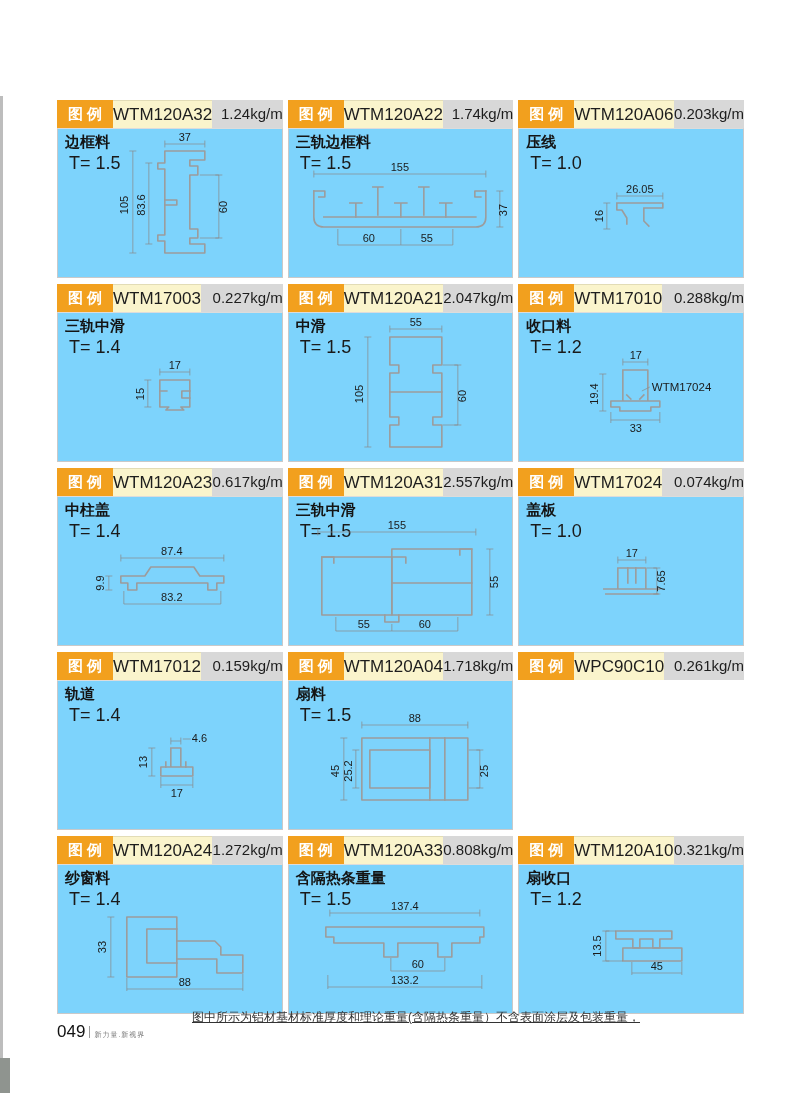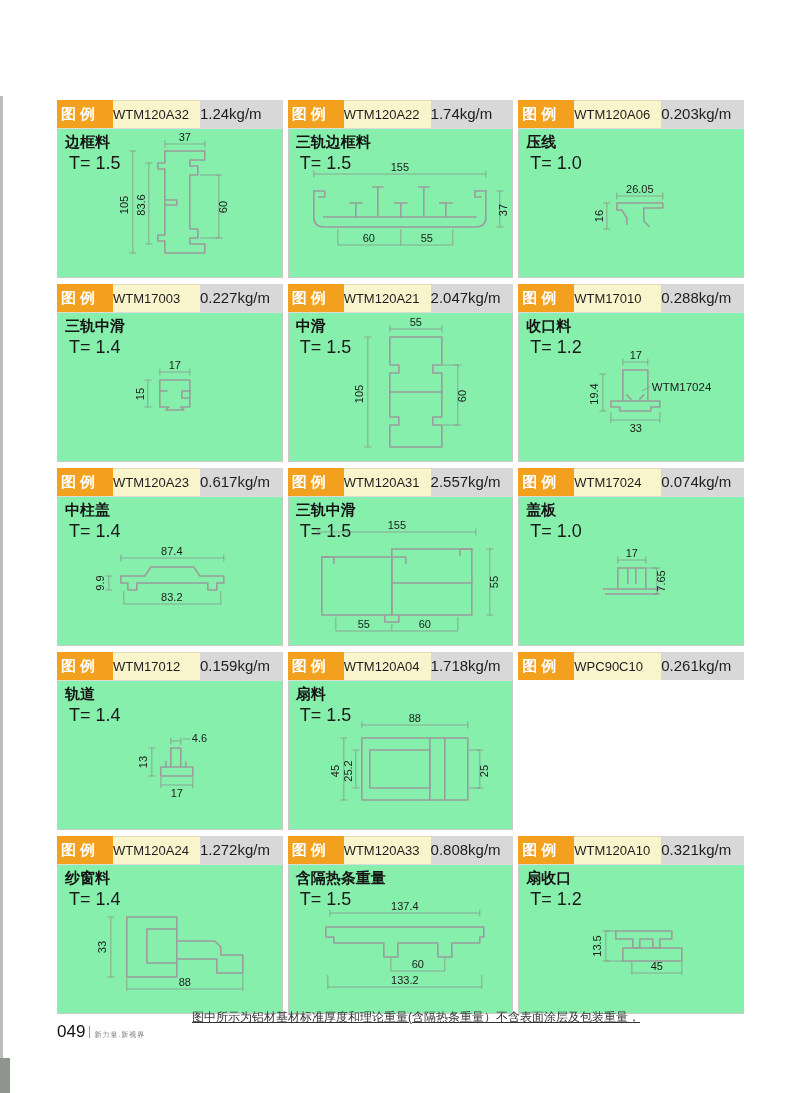--- a/index.html
+++ b/index.html
@@ -3,26 +3,26 @@
 <meta charset="utf-8">
 <style>
   html,body{margin:0;padding:0;background:#ffffff;}
   body{width:800px;height:1093px;position:relative;overflow:hidden;
        font-family:"Liberation Sans","DejaVu Sans",sans-serif;color:#111;}
   .grid{position:absolute;left:57px;top:100px;width:687px;
         display:grid;grid-template-columns:repeat(3,1fr);column-gap:5px;row-gap:6px;}
   .cell{width:100%;}
   .hdr{display:flex;height:28px;line-height:28px;}
   .legend{width:56px;background:var(--legend-bg,#F2A01E);color:#fff;font-weight:bold;
-          font-size:15px;letter-spacing:4px;text-indent:4px;}
-  .code{flex:1.05;background:var(--code-bg,#FAF4CC);font-size:13px;text-align:left;
+          font-size:15px;text-align:center;letter-spacing:4px;text-indent:4px;}
+  .code{flex:1.05;background:var(--code-bg,#FAF4CC);font-size:17px;text-align:left;
         color:#1d1d1d;border-top:1px solid #e2dcb6;}
-  .wt{flex:1;background:var(--weight-bg,#D8D8D8);font-size:15px;text-align:left;color:#1d1d1d;}
+  .wt{flex:1;background:var(--weight-bg,#D8D8D8);font-size:15px;text-align:right;color:#1d1d1d;}
   .body{position:relative;height:148px;border:1px solid #c9c9c9;border-top:1px solid #dcdcdc;
-        background:#86efac;}
+        background:#7dd3fc;}
   .nm{position:absolute;left:7px;top:4px;font-size:15px;font-weight:600;color:#141414;}
   .th{position:absolute;left:11px;top:24px;font-size:18px;color:#1a1a1a;}
   svg.draw{position:absolute;left:0;top:0;width:100%;height:100%;}
   .p{fill:none;stroke:#9c9c9c;stroke-width:1.6;stroke-linejoin:round;stroke-linecap:square;}
   .d{fill:none;stroke:#8a8a8a;stroke-width:0.7;}
   .dash{stroke-dasharray:3,2;stroke-width:1.1;}
   .t{font-family:"Liberation Sans","DejaVu Sans",sans-serif;font-size:11px;fill:#1b1b1b;}
   .tn{font-size:11.5px;}
   .footer-note{position:absolute;left:16px;top:1008px;width:100%;text-align:center;
                font-size:12px;color:#333;line-height:18px;text-decoration:underline;}

